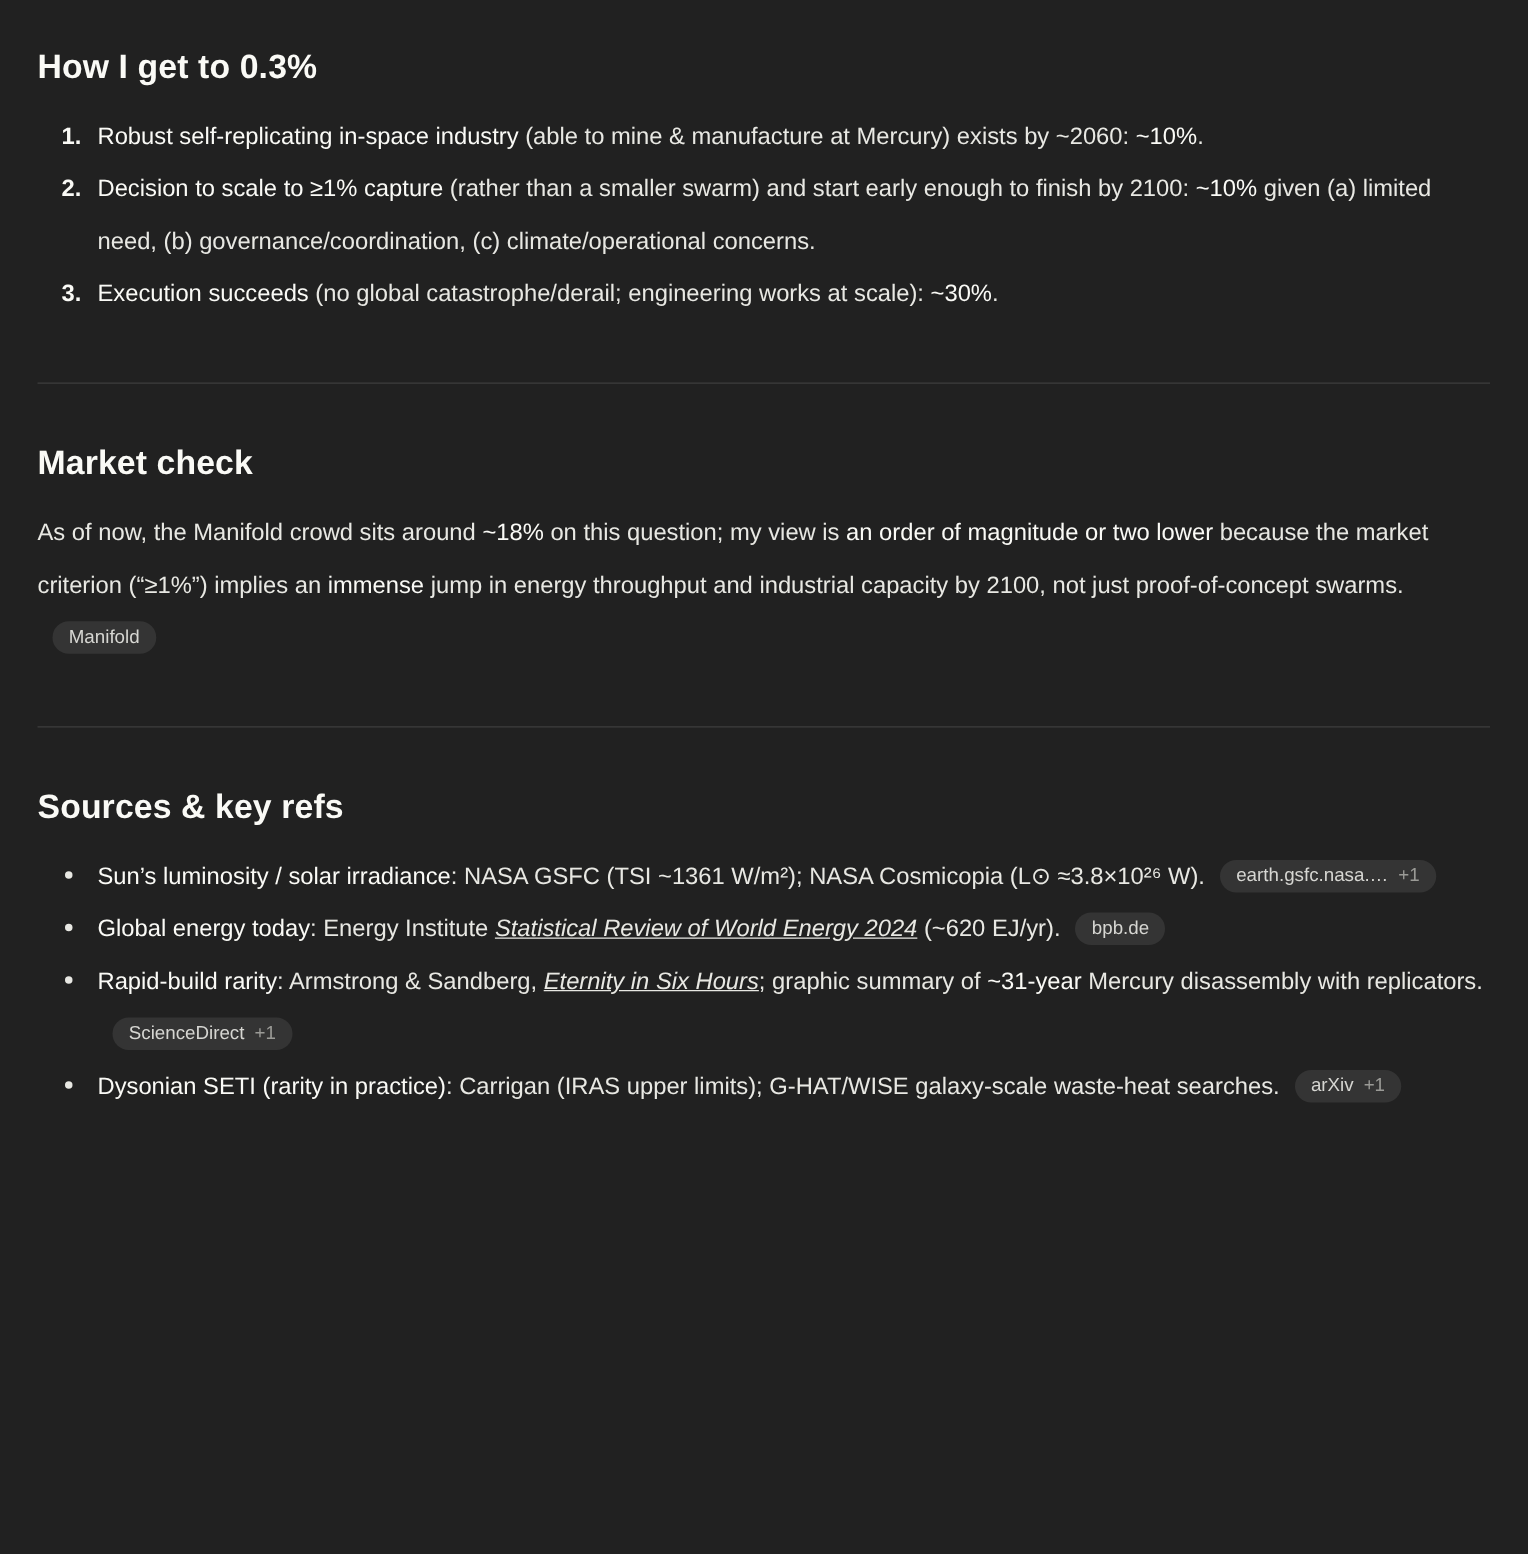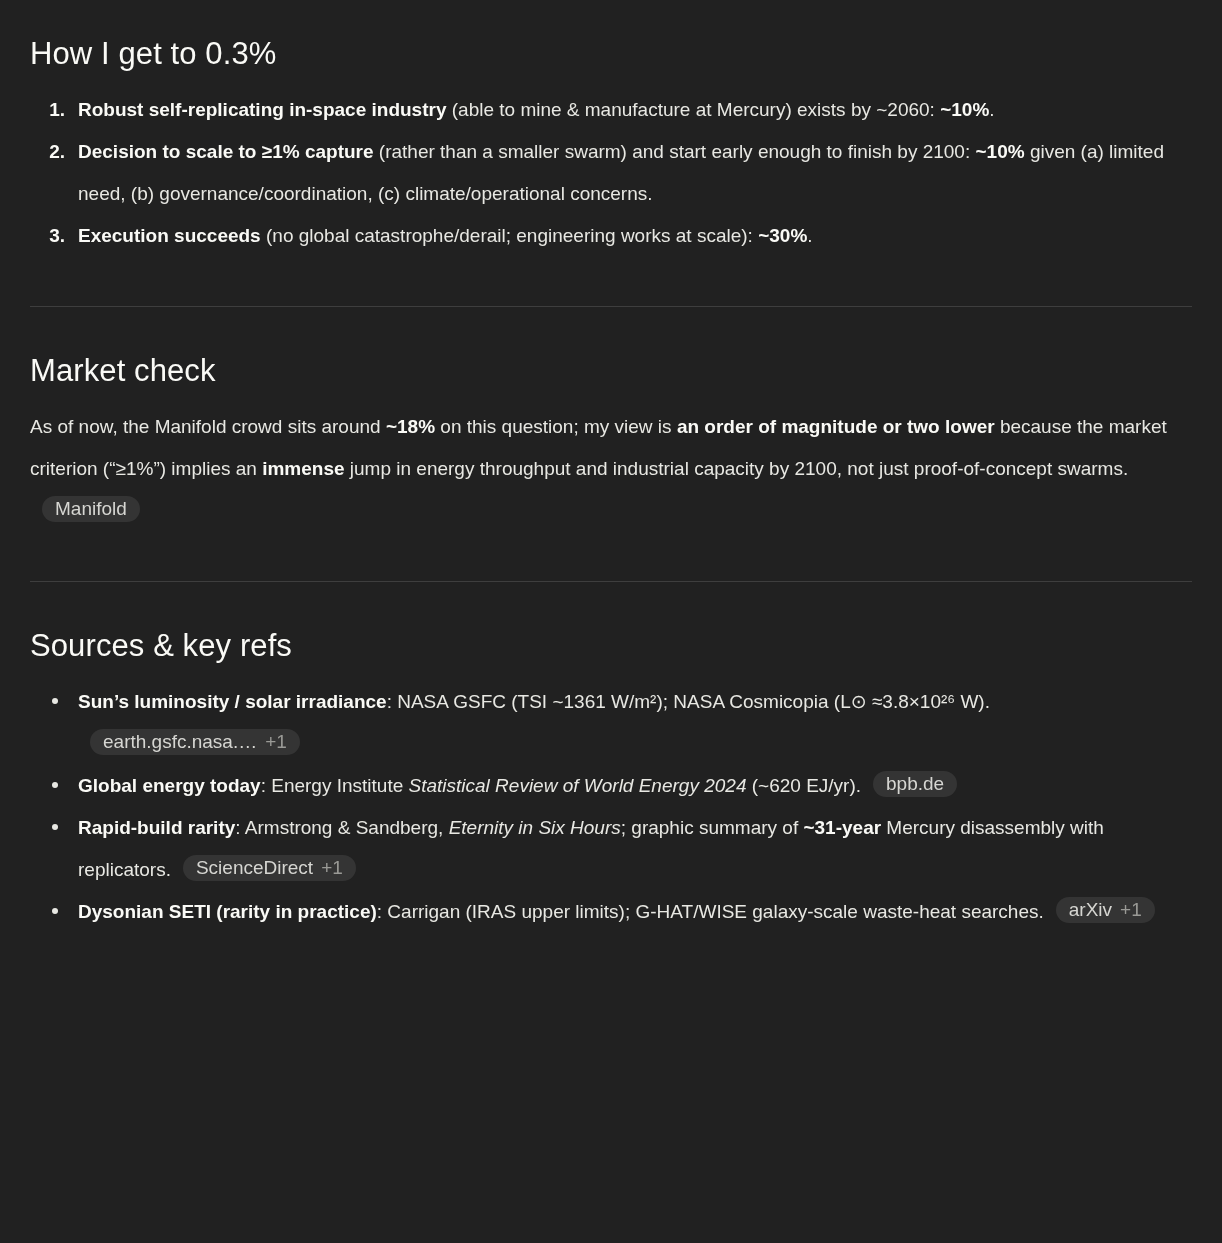--- a/index.html
+++ b/index.html
@@ -16,33 +16,33 @@
   body {
     width: 1222px;
     min-height: 1243px;
     background: var(--bg);
     color: var(--text);
     font-family: "Liberation Sans", "DejaVu Sans", sans-serif;
     font-size: 19px;
     padding: 36px 30px 26px 30px;
   }
   h2 {
-    font-size: 31px;
+    font-size: 27px;
     line-height: 35px;
-    font-weight: 400;
+    font-weight: 700;
     color: var(--bold);
     margin: 0 0 18px 0;
     letter-spacing: 0.1px;
   }
   p.body {
     margin: 0;
     line-height: 42px;
   }
-  .b { font-weight: 700; color: var(--bold); }
-  .i { font-style: italic; }
+  .b { font-weight: 400; color: var(--bold); }
+  .i { font-style: italic; text-decoration: underline; }
   hr.sep {
     border: none;
     border-top: 1px solid var(--divider);
     margin: 49px 0 46px 0;
   }
   
   .list { margin: 0; padding: 0; list-style: none; }
   .row { display: flex; line-height: 42px; }
   .marker {
     flex: 0 0 48px;
@@ -64,21 +64,21 @@
   }
   .content { flex: 1 1 auto; min-width: 0; }
   .multiply { margin-top: 16px !important; }
   .intro { margin-bottom: 4px !important; }
   
   .chip {
     display: inline-block;
     background: var(--chip_bg);
     border-radius: 14px;
     padding: 3px 13px 4px 13px;
-    font-size: 19px;
+    font-size: 15px;
     line-height: 19px;
     color: var(--chip_text);
     margin-left: 12px;
     vertical-align: 2px;
     white-space: nowrap;
     cursor: pointer;
   }
   .chip-count { color: var(--chip_count); margin-left: 8px; }
   .chip-count:empty { display: none; margin-left: 0; }
   section { margin: 0; }

